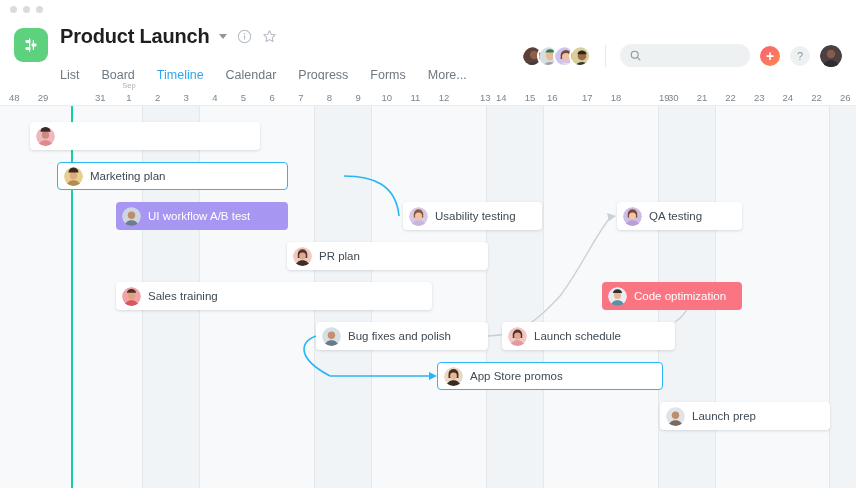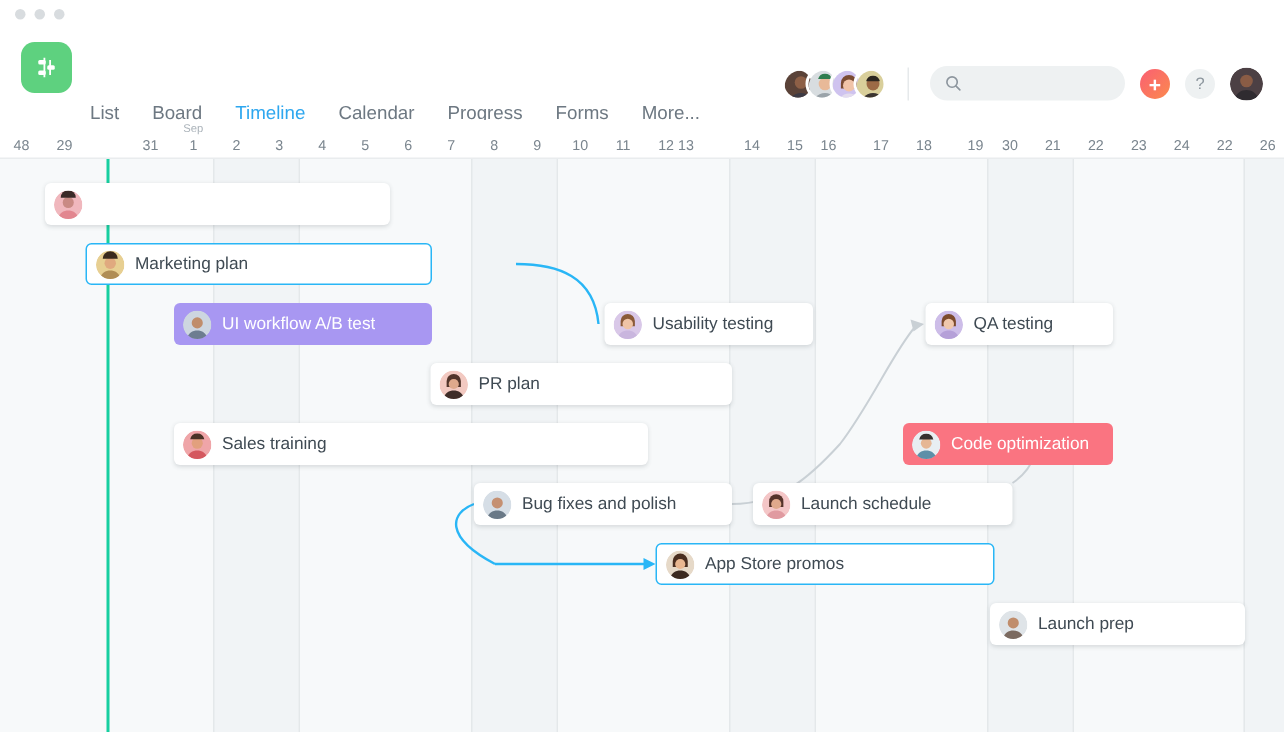--- a/index.html
+++ b/index.html
@@ -102,20 +102,38 @@
     <div class="logo">
       <svg width="18" height="18" viewBox="0 0 18 18">
         <rect x="3.5" y="4" width="5" height="3" rx="1" fill="#fff"></rect>
         <rect x="3.5" y="11" width="5" height="3" rx="1" fill="#fff"></rect>
         <rect x="9.5" y="7.5" width="5" height="3" rx="1" fill="#fff"></rect>
         <rect x="7" y="2.5" width="1.2" height="13" fill="#fff"></rect>
         <rect x="10.8" y="4" width="1.2" height="10" fill="#fff"></rect>
       </svg>
     </div>
 
+    <div class="title-row">
+      <span class="proj-title">Product Launch</span>
+      <span class="hicon">
+          <span class="chev"></span>
+        </span>
+      <span class="hicon">
+        <svg width="15" height="15" viewBox="0 0 16 16">
+            <circle cx="8" cy="8" r="6.6" fill="none" stroke="#b3bbc2" stroke-width="1.1"></circle>
+            <rect x="7.4" y="6.8" width="1.2" height="4.4" fill="#b3bbc2"></rect>
+            <circle cx="8" cy="5" r="0.85" fill="#b3bbc2"></circle>
+          </svg>
+      </span>
+      <span class="hicon">
+        <svg width="15" height="15" viewBox="0 0 16 16">
+            <path d="M8 1.8l1.85 3.9 4.15.55-3.05 2.9.78 4.2L8 11.35l-3.73 2 .78-4.2L2 6.25l4.15-.55z" fill="none" stroke="#b3bbc2" stroke-width="1.1" stroke-linejoin="round"></path>
+          </svg>
+      </span>
+    </div>
 
     <div class="tabs">
       <div class="tab">List</div>
       <div class="tab">Board</div>
       <div class="tab active">Timeline</div>
       <div class="tab">Calendar</div>
       <div class="tab">Progress</div>
       <div class="tab">Forms</div>
       <div class="tab">More...</div>
     </div>
@@ -219,39 +237,39 @@
       </div>
       <div class="daycol" style="left: 372.45px; width: 28.65px;">
         <div class="daynum">10</div>
       </div>
       <div class="daycol" style="left: 401.1px; width: 28.65px;">
         <div class="daynum">11</div>
       </div>
       <div class="daycol" style="left: 429.75px; width: 28.65px;">
         <div class="daynum">12</div>
       </div>
-      <div class="daycol" style="left: 443px; width: 28.65px; text-align: center;">
+      <div class="daycol" style="left: 471px; width: 28.65px; text-align: center;">
         <div class="daynum">13</div>
       </div>
       <div class="daycol" style="left: 487.05px; width: 28.65px;">
         <div class="daynum">14</div>
       </div>
       <div class="daycol" style="left: 515.7px; width: 28.65px;">
         <div class="daynum">15</div>
       </div>
       <div class="daycol" style="left: 538px; width: 28.65px;">
         <div class="daynum">16</div>
       </div>
       <div class="daycol" style="left: 573px; width: 28.65px;">
         <div class="daynum">17</div>
       </div>
       <div class="daycol" style="left: 601.65px; width: 28.65px;">
         <div class="daynum">18</div>
       </div>
-      <div class="daycol" style="left: 636px; width: 28.65px;">
+      <div class="daycol" style="left: 650px; width: 28.65px;">
         <div class="daynum">19</div>
       </div>
       <div class="daycol" style="left: 658.95px; width: 28.65px;">
         <div class="daynum">30</div>
       </div>
       <div class="daycol" style="left: 687.6px; width: 28.65px;">
         <div class="daynum">21</div>
       </div>
       <div class="daycol" style="left: 716.25px; width: 28.65px;">
         <div class="daynum">22</div>

